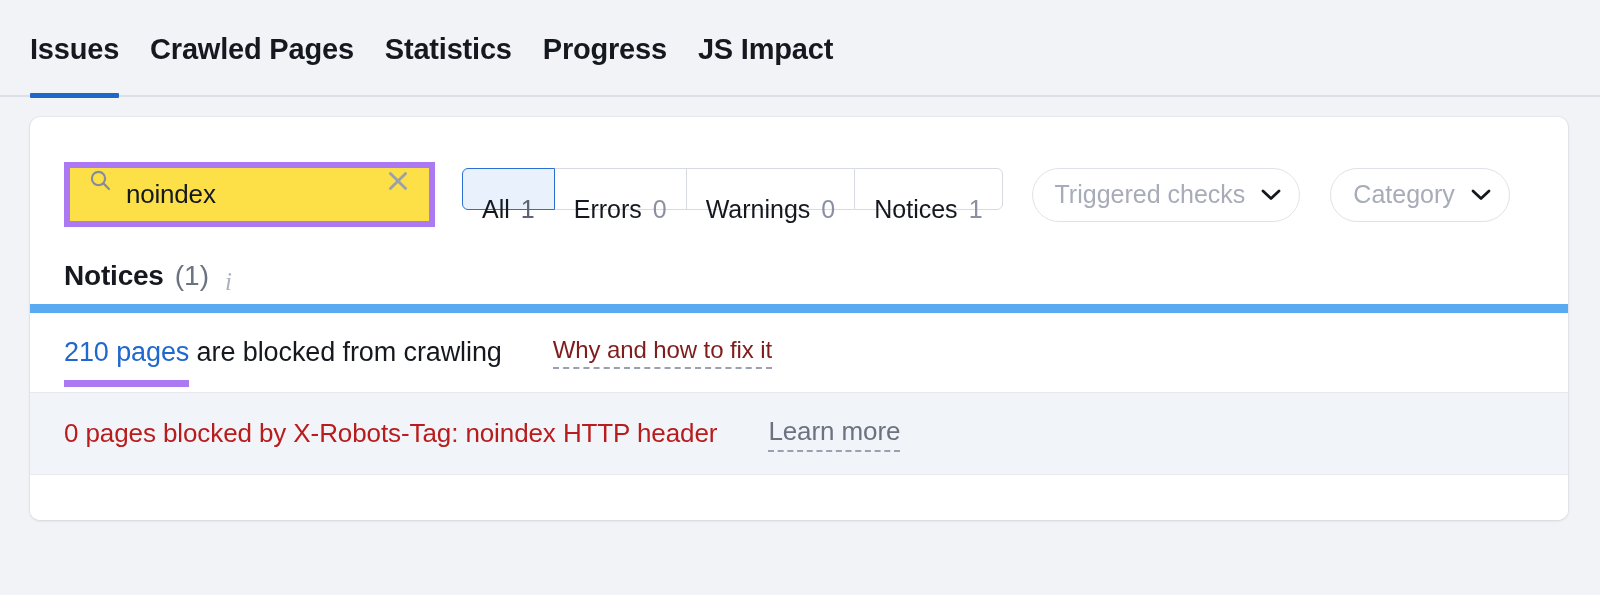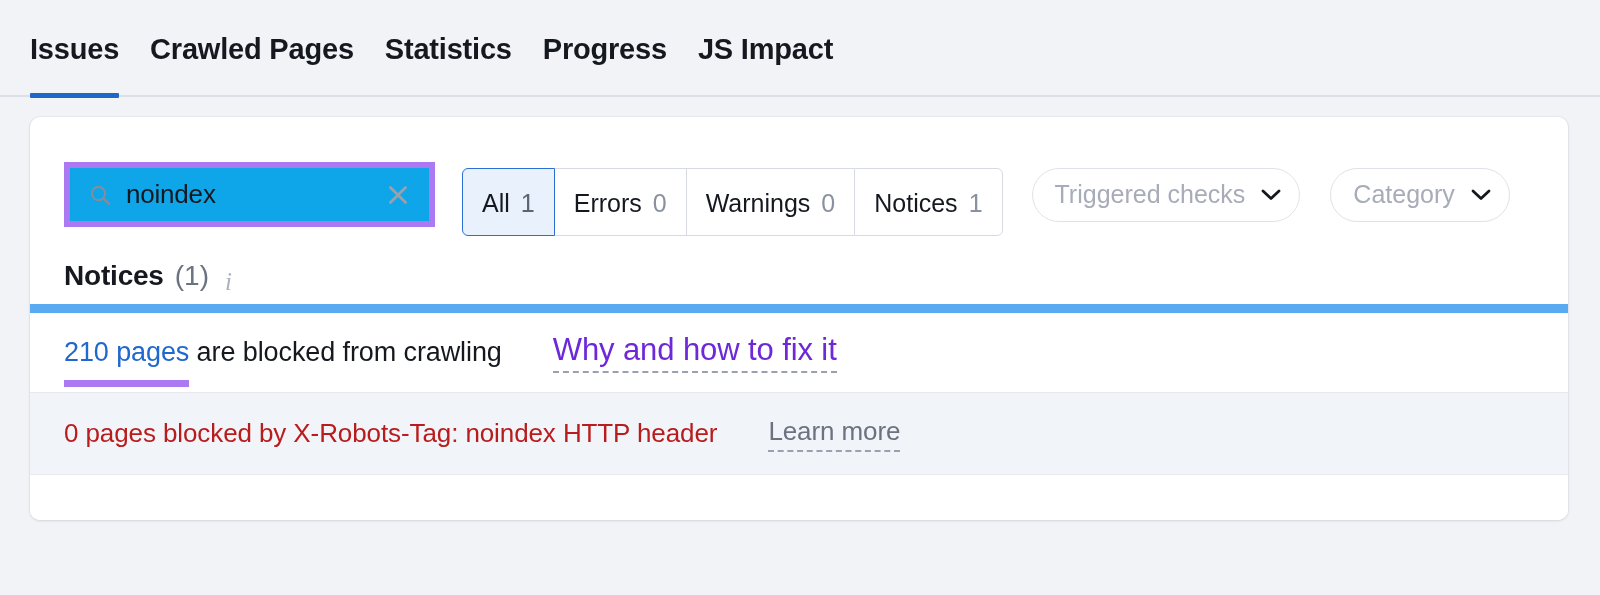--- a/index.html
+++ b/index.html
@@ -77,23 +77,22 @@
     position: relative;
     width: 371px;
     height: 65px;
     border: 6px solid #ab7af2;
     background: #ffffff;
     flex: 0 0 auto;
   }
   .search-inner {
     position: absolute;
     inset: 0;
-    background: #0ea5e9;
-    display: flex;
-    align-items: center;
+    background: #fde047;
+    display: flex;
     padding: 0 12px 0 18px;
   }
   .search-icon {
     flex: 0 0 auto;
     width: 24px; height: 24px;
     margin-right: 14px;
     display: block;
   }
   .search-input {
     flex: 1 1 auto;
@@ -118,22 +117,22 @@
   .segmented {
     display: flex;
     margin-left: 27px;
     height: 54px;
     flex: 0 0 auto;
   }
   .seg {
     display: flex;
     align-items: baseline;
     gap: 11px;
-    padding: 8px 19px;
-    height: 68px;
+    padding: 14px 19px;
+    height: 42px;
     line-height: 52px;
     background: #ffffff;
     border: 1px solid #d7dae1;
     border-right: none;
     font-size: 25px;
     color: #15181f;
     white-space: nowrap;
     cursor: pointer;
   }
   .seg:first-child { border-radius: 6px 0 0 6px; }
@@ -245,22 +244,22 @@
     content: "";
     position: absolute;
     left: 0;
     right: 0;
     bottom: -20px;
     height: 7px;
     background: #ab7af2;
   }
   .fix-link {
     margin-left: 51px;
-    font-size: 31px;
-    color: #6d28d9;
+    font-size: 24px;
+    color: #7f1d1d;
     border-bottom: 2px dashed #9aa0ad;
     padding-bottom: 3px;
     cursor: pointer;
     letter-spacing: -0.1px;
   }
   .sub-text {
     font-size: 26px;
     color: #b91c1c;
     letter-spacing: -0.1px;
     cursor: pointer;

